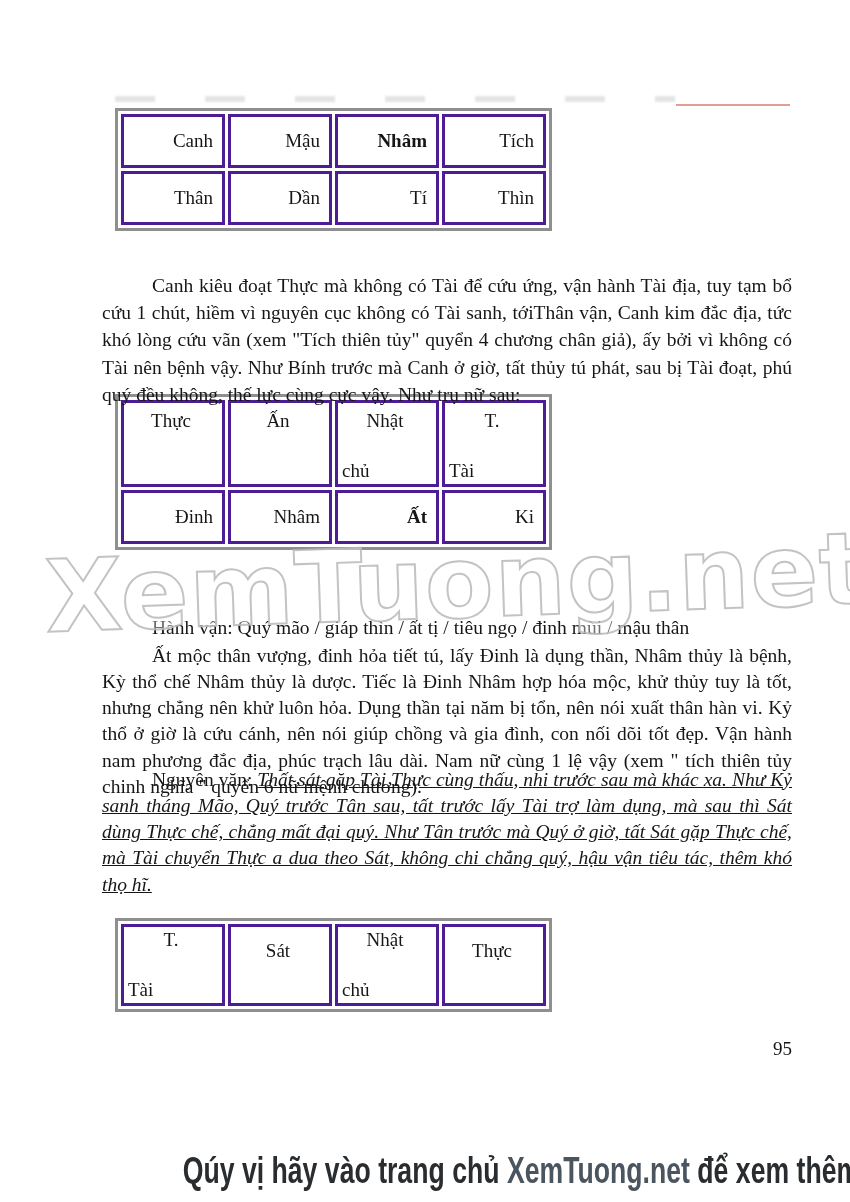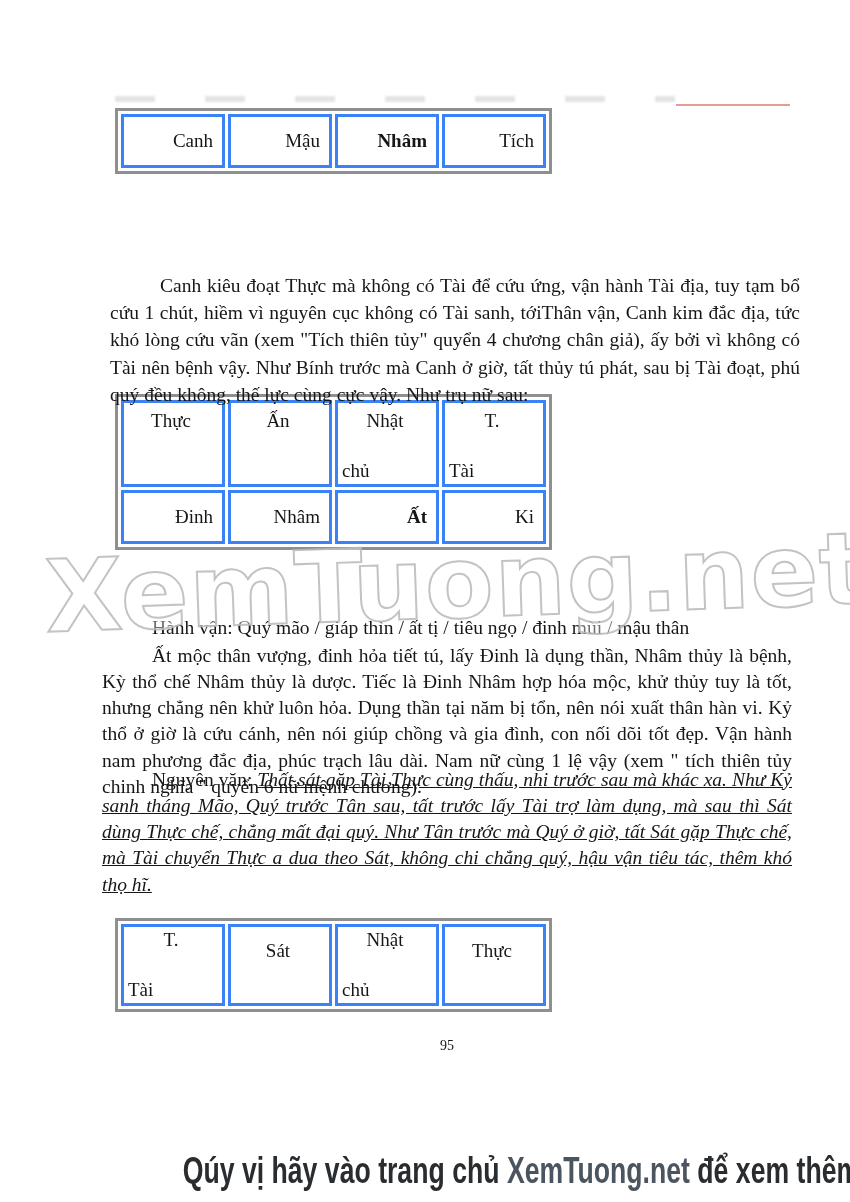--- a/index.html
+++ b/index.html
@@ -22,50 +22,50 @@
     text-stroke:2px rgba(185,185,185,0.85);
     transform:rotate(-2deg);
   }
 
   
   table.t{
     position:absolute;border-collapse:separate;border-spacing:3px;
     border:3px solid #8f8f8f;background:#ffffff;z-index:2;
   }
   table.t td{
-    border:3px solid #3b82f6;width:84px;font-size:19px;
+    border:3px solid #4c1d95;width:84px;font-size:19px;
     padding:2px 9px 2px 5px;text-align:right;vertical-align:middle;background:#fff;
   }
   .t1{left:115px;top:108px;}
   .t1 td{height:44px;}
   .t2{left:115px;top:394px;}
   .t2 tr.hdr td{height:66px;vertical-align:top;padding-top:7px;}
   .t2 tr.r2 td{height:44px;}
   .t2 tr.r3 td{height:33px;}
   .t3{left:115px;top:918px;}
   .t3 td{height:58px;vertical-align:top;padding-top:7px;}
   td .l1{text-align:center;}
   td .l2{text-align:left;margin-left:-1px;margin-top:28px;}
   .bold{font-weight:bold;}
 
   
   .body-text{
     position:absolute;left:102px;width:690px;z-index:3;
     font-size:19.5px;line-height:27.4px;text-align:justify;
   }
   .indent{text-indent:50px;}
-  .p1{top:252px;margin-left:8px;}
+  .p1{top:252px;}
   .hv{top:595px;line-height:26px;text-align:left;}
   .p2{top:623px;line-height:26.3px;}
   .p3{top:747px;line-height:26.3px;}
   .p3 .ibody{font-style:italic;text-decoration:underline;}
   .p4{top:843px;line-height:26.3px;}
   .lead{font-weight:normal;}
 
-  .pagenum{position:absolute;left:102px;width:690px;top:1038px;text-align:center;font-size:14px;z-index:3;}
+  .pagenum{position:absolute;left:102px;width:690px;top:1038px;text-align:right;font-size:19px;z-index:3;}
 
   
   .footer{
     position:absolute;left:0;top:1150px;width:850px;height:52px;text-align:center;
     font-family:"Liberation Sans", sans-serif;font-weight:bold;font-size:37px;
     color:#2a2d30;white-space:nowrap;z-index:6;background:#fff;
   }
   .footer .inner{display:inline-block;transform:scaleX(0.72);transform-origin:50% 50%;}
   .footer .brand{color:#4b5560;}
 </style>
@@ -79,20 +79,26 @@
 
   <div class="watermark">XemTuong.net</div>
 
   <table class="t t1">
     <tbody>
       <tr>
         <td>Canh</td>
         <td>Mậu</td>
         <td class="bold">Nhâm</td>
         <td>Tích</td>
+      </tr>
+      <tr>
+        <td>Thân</td>
+        <td>Dần</td>
+        <td>Tí</td>
+        <td>Thìn</td>
       </tr>
     </tbody>
   </table>
 
   <p class="body-text p1 indent">Canh kiêu đoạt Thực mà không có Tài để cứu ứng, vận hành Tài địa, tuy tạm bổ cứu 1 chút, hiềm vì nguyên cục không có Tài sanh, tớiThân vận, Canh kim đắc địa, tức khó lòng cứu vãn (xem "Tích thiên tủy" quyển 4 chương chân giả), ấy bởi vì không có Tài nên bệnh vậy. Như Bính trước mà Canh ở giờ, tất thủy tú phát, sau bị Tài đoạt, phú quý đều không, thế lực cùng cực vậy. Như trụ nữ sau:</p>
 
   <table class="t t2">
     <tbody>
       <tr class="hdr">
         <td>

